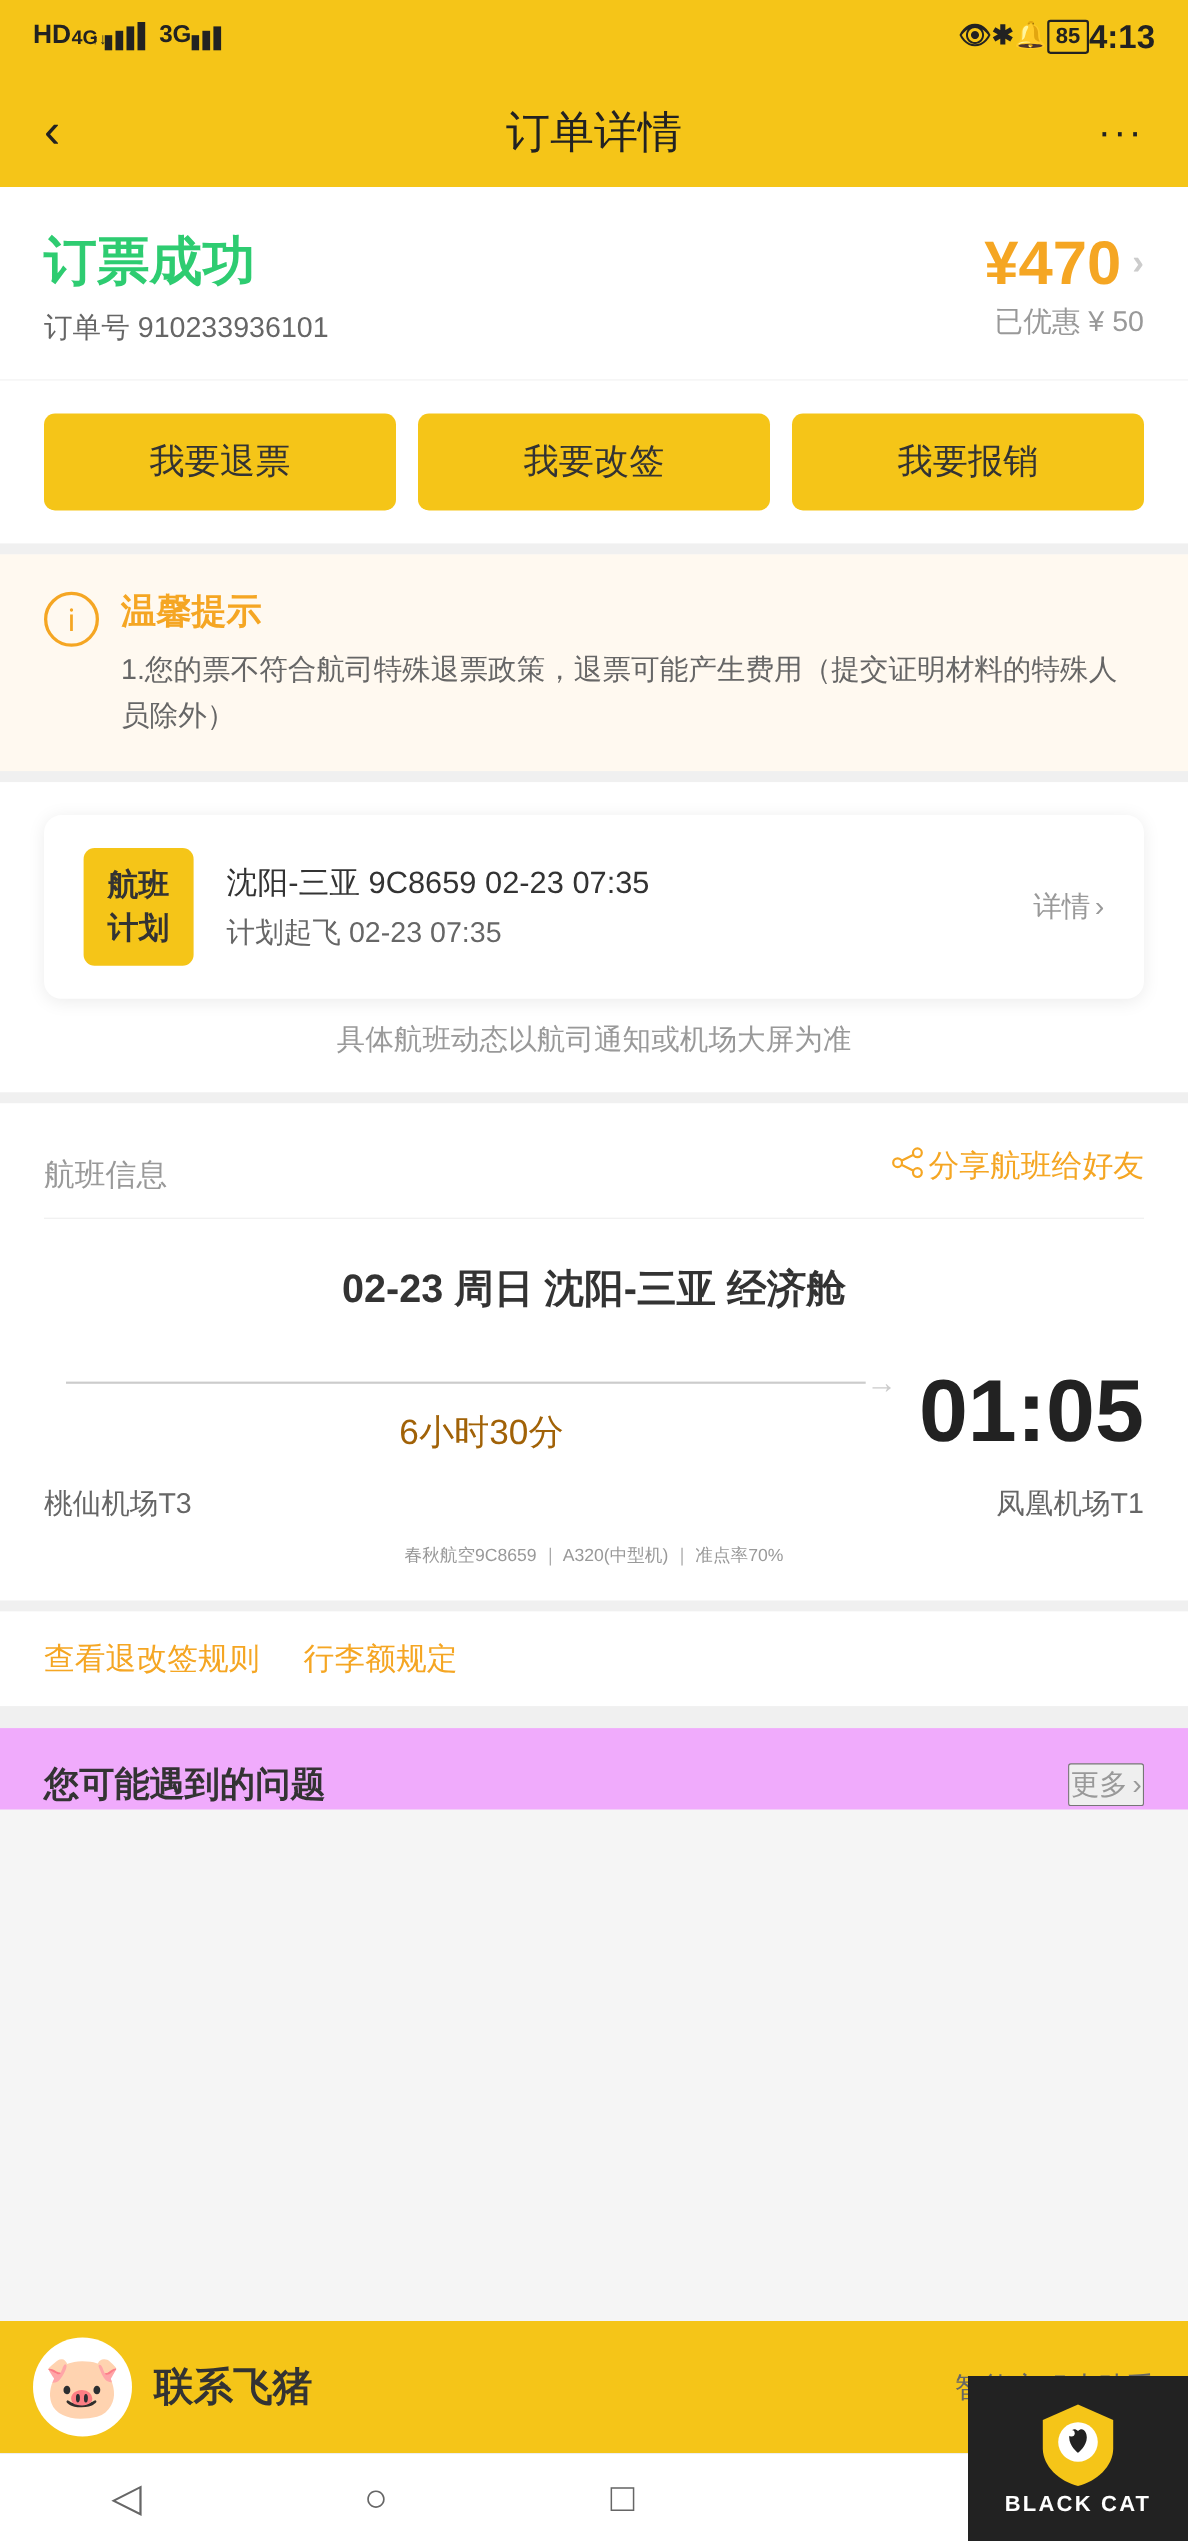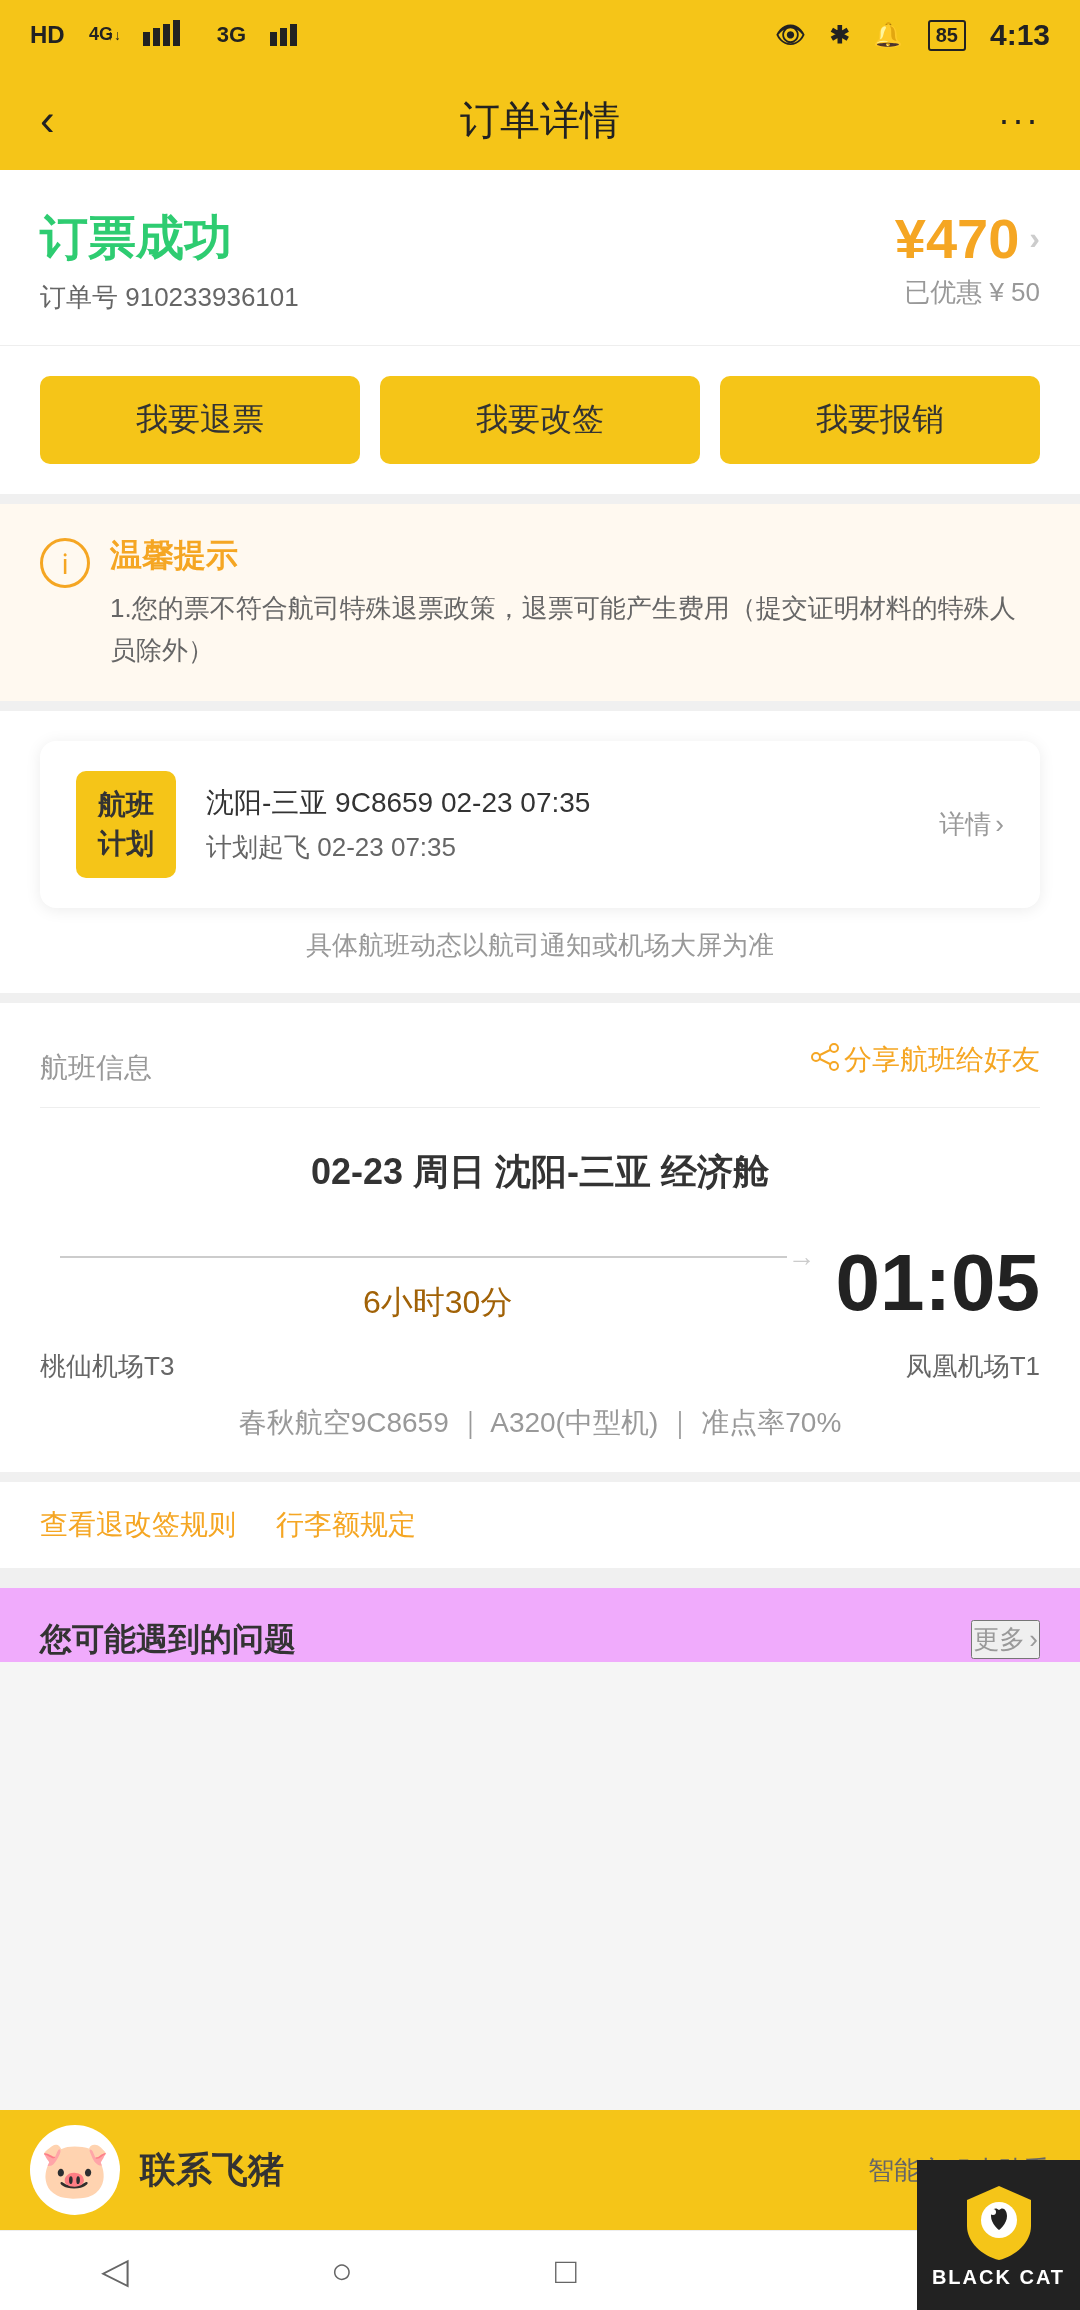--- a/index.html
+++ b/index.html
@@ -17,22 +17,22 @@
     .status-bar {
       background: #f5c518;
       height: 70px;
       display: flex;
       align-items: center;
       justify-content: space-between;
       padding: 0 30px;
     }
     .status-left, .status-right {
       display: flex;
-      align-items: center;
-      gap: 24px;
+      align-items: flex-start;
+      gap: 0;
       font-size: 24px;
       font-weight: 600;
       color: #222;
     }
     .status-time { font-size: 30px; font-weight: 700; color: #222; }
 
     
     .header {
       background: #f5c518;
       height: 100px;
@@ -288,21 +288,21 @@
       font-size: 26px;
       color: #666;
     }
     .airport-name-right {
       font-size: 26px;
       color: #666;
       text-align: right;
     }
     .flight-details-row {
       text-align: center;
-      font-size: 28px;
+      font-size: 16px;
       color: #999;
       margin-top: 16px;
     }
 
     
     .rules-section {
       background: #fff;
       padding: 24px 40px;
       display: flex;
       gap: 40px;
@@ -397,21 +397,21 @@
       font-size: 36px;
       color: #666;
       cursor: pointer;
     }
 
     
     .blackcat-watermark {
       position: fixed;
       bottom: 0;
       right: 0;
-      width: 163px;
+      width: 200px;
       height: 150px;
       background: #222;
       display: flex;
       flex-direction: column;
       align-items: center;
       justify-content: center;
       gap: 4px;
     }
     .blackcat-text {
       font-size: 20px;

